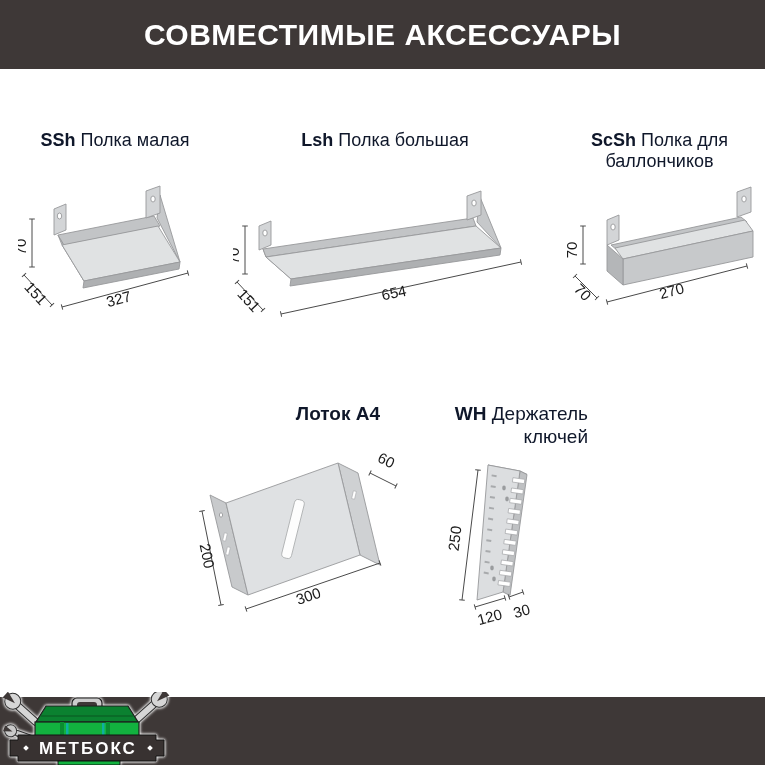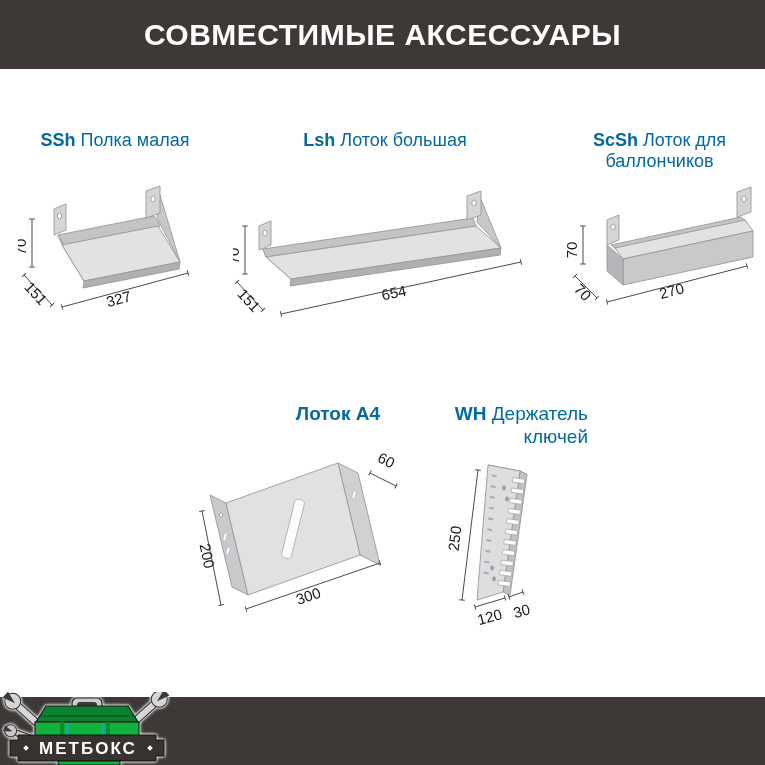--- a/index.html
+++ b/index.html
@@ -8,21 +8,21 @@
     font-family:"Liberation Sans",sans-serif;overflow:hidden;
   }
   .header{
     position:absolute;top:0;left:0;width:765px;height:69px;background:#3E3837;
     display:flex;align-items:center;justify-content:center;
   }
   .header .title{
     color:#ffffff;font-size:30px;font-weight:700;letter-spacing:.5px;margin:12px;
   }
   .ptitle{
-    position:absolute;text-align:center;font-size:18px;line-height:21px;color:#0369a1;
+    position:absolute;text-align:center;font-size:18px;line-height:21px;color:#0f172a;
   }
   .ptitle .p-code{font-weight:700;}
   .ptitle .p-code:not(:empty)::after{content:" ";}
   .ptitle.row2{font-size:19px;line-height:23px;text-align:right;}
   .ptitle.bold-all .p-name{font-weight:700;}
   .drawing{position:absolute;}
   svg text{
     font-family:"Liberation Sans",sans-serif;font-size:15px;fill:#1a1a1a;text-anchor:middle;
   }
   .dl{stroke:#4a4a4a;stroke-width:1;marker-start:url(#tk);marker-end:url(#tk);}
@@ -48,24 +48,24 @@
 </svg>
 
 <div class="header">
   <h1 class="title">СОВМЕСТИМЫЕ АКСЕССУАРЫ</h1>
 </div>
 
 <div class="ptitle" style="left:15px;top:130px;width:200px">
   <span class="p-code">SSh</span><span class="p-name">Полка малая</span>
 </div>
 <div class="ptitle" style="left:235px;top:130px;width:300px">
-  <span class="p-code">Lsh</span><span class="p-name">Лоток большая</span>
+  <span class="p-code">Lsh</span><span class="p-name">Полка большая</span>
 </div>
 <div class="ptitle" style="left:572px;top:130px;width:175px">
-  <span class="p-code">ScSh</span><span class="p-name">Лоток для баллончиков</span>
+  <span class="p-code">ScSh</span><span class="p-name">Полка для баллончиков</span>
 </div>
 
 <svg class="drawing" style="left:18px;top:183px" width="195" height="140" viewBox="0 0 195 140">
 
   <polygon points="40,52 66,98 44,62" fill="#c9cbcd" class="ol"></polygon>
   <polygon points="142,12 162,79 139,35" fill="#c6c8ca" class="ol"></polygon>
   <polygon points="40,52 136,33 142,43 46,62" fill="#c2c4c6" class="ol"></polygon>
 
   <polygon points="44,62 140,43 162,79 66,98" fill="#e0e2e3" class="ol"></polygon>
   <polygon points="66,98 162,79 161,86 65,105" fill="#aeb0b2" class="ol"></polygon>

